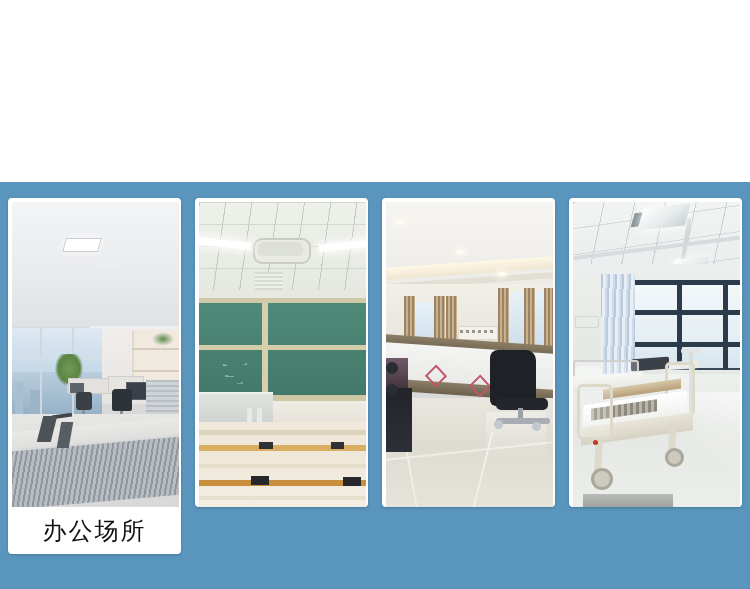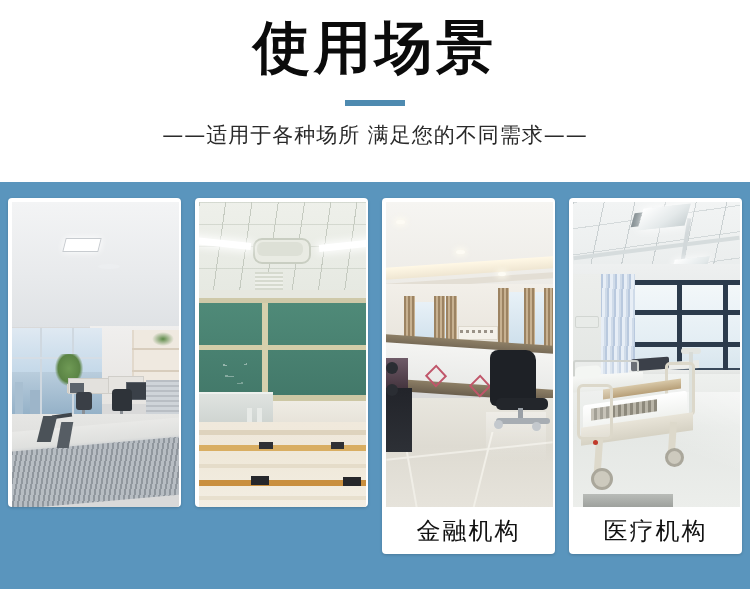--- a/index.html
+++ b/index.html
@@ -319,25 +319,20 @@
   .hp-iv-top{position:absolute;left:108px;top:146px;width:20px;height:6px;
     background:#e2e5e1;border-radius:3px;}
   .hp-stand{position:absolute;left:10px;top:292px;width:90px;height:13px;
     background:linear-gradient(180deg,#b9bcb8 0%,#9ea19d 100%);}
 </style>
 </head>
 <body>
 
 <div class="page">
 
-  <div class="header">
-    <div class="title">使用场景</div>
-    <div class="divider"></div>
-    <div class="subtitle">——适用于各种场所 满足您的不同需求——</div>
-  </div>
 
   <div class="band">
     <div class="cards">
 
       <div class="card">
         <div class="card-photo">
           <div class="of-ceiling"></div>
           <div class="of-panel"></div>
           <div class="of-spot"></div>
           <div class="of-wall"></div>
@@ -360,20 +355,21 @@
           <div class="of-chair1-base"></div>
           <div class="of-chair2"></div>
           <div class="of-cab"></div>
           <div class="of-floor"></div>
           <div class="of-counter"></div>
           <div class="of-counter-grille"></div>
           <div class="of-arm"></div>
           <div class="of-screen1"></div>
           <div class="of-screen2"></div>
         </div>
+        <div class="card-label">办公场所</div>
       </div>
 
       <div class="card">
         <div class="card-photo">
           <div class="cl-ceil"></div>
           <div class="cl-t1"></div>
           <div class="cl-t2"></div>
           <div class="cl-fan"></div>
           <div class="cl-fan-i"></div>
           <div class="cl-lamp1"></div>
@@ -437,21 +433,20 @@
           <div class="bk-chair-seat"></div>
           <div class="bk-chair-post"></div>
           <div class="bk-chair-star"></div>
           <div class="bk-caster1"></div>
           <div class="bk-caster2"></div>
           <div class="bk-kiosk-top"></div>
           <div class="bk-kiosk"></div>
           <div class="bk-knob1"></div>
           <div class="bk-knob2"></div>
         </div>
-        <div class="card-label">金融机构</div>
       </div>
 
       <div class="card">
         <div class="card-photo">
           <div class="hp-ceil"></div>
           <div class="hp-cgrid"></div>
           <div class="hp-rail"></div>
           <div class="hp-rail2"></div>
           <div class="hp-light1b"></div>
           <div class="hp-light1"></div>
@@ -484,18 +479,17 @@
           <div class="hp-bed-mech"></div>
           <div class="hp-bed-frame"></div>
           <div class="hp-bed-rail"></div>
           <div class="hp-bed-leg1"></div>
           <div class="hp-bed-leg2"></div>
           <div class="hp-red"></div>
           <div class="hp-wheel1"></div>
           <div class="hp-wheel2"></div>
           <div class="hp-stand"></div>
         </div>
-        <div class="card-label">医疗机构</div>
       </div>
 
     </div>
   </div>
 </div>
 
 </body></html>

